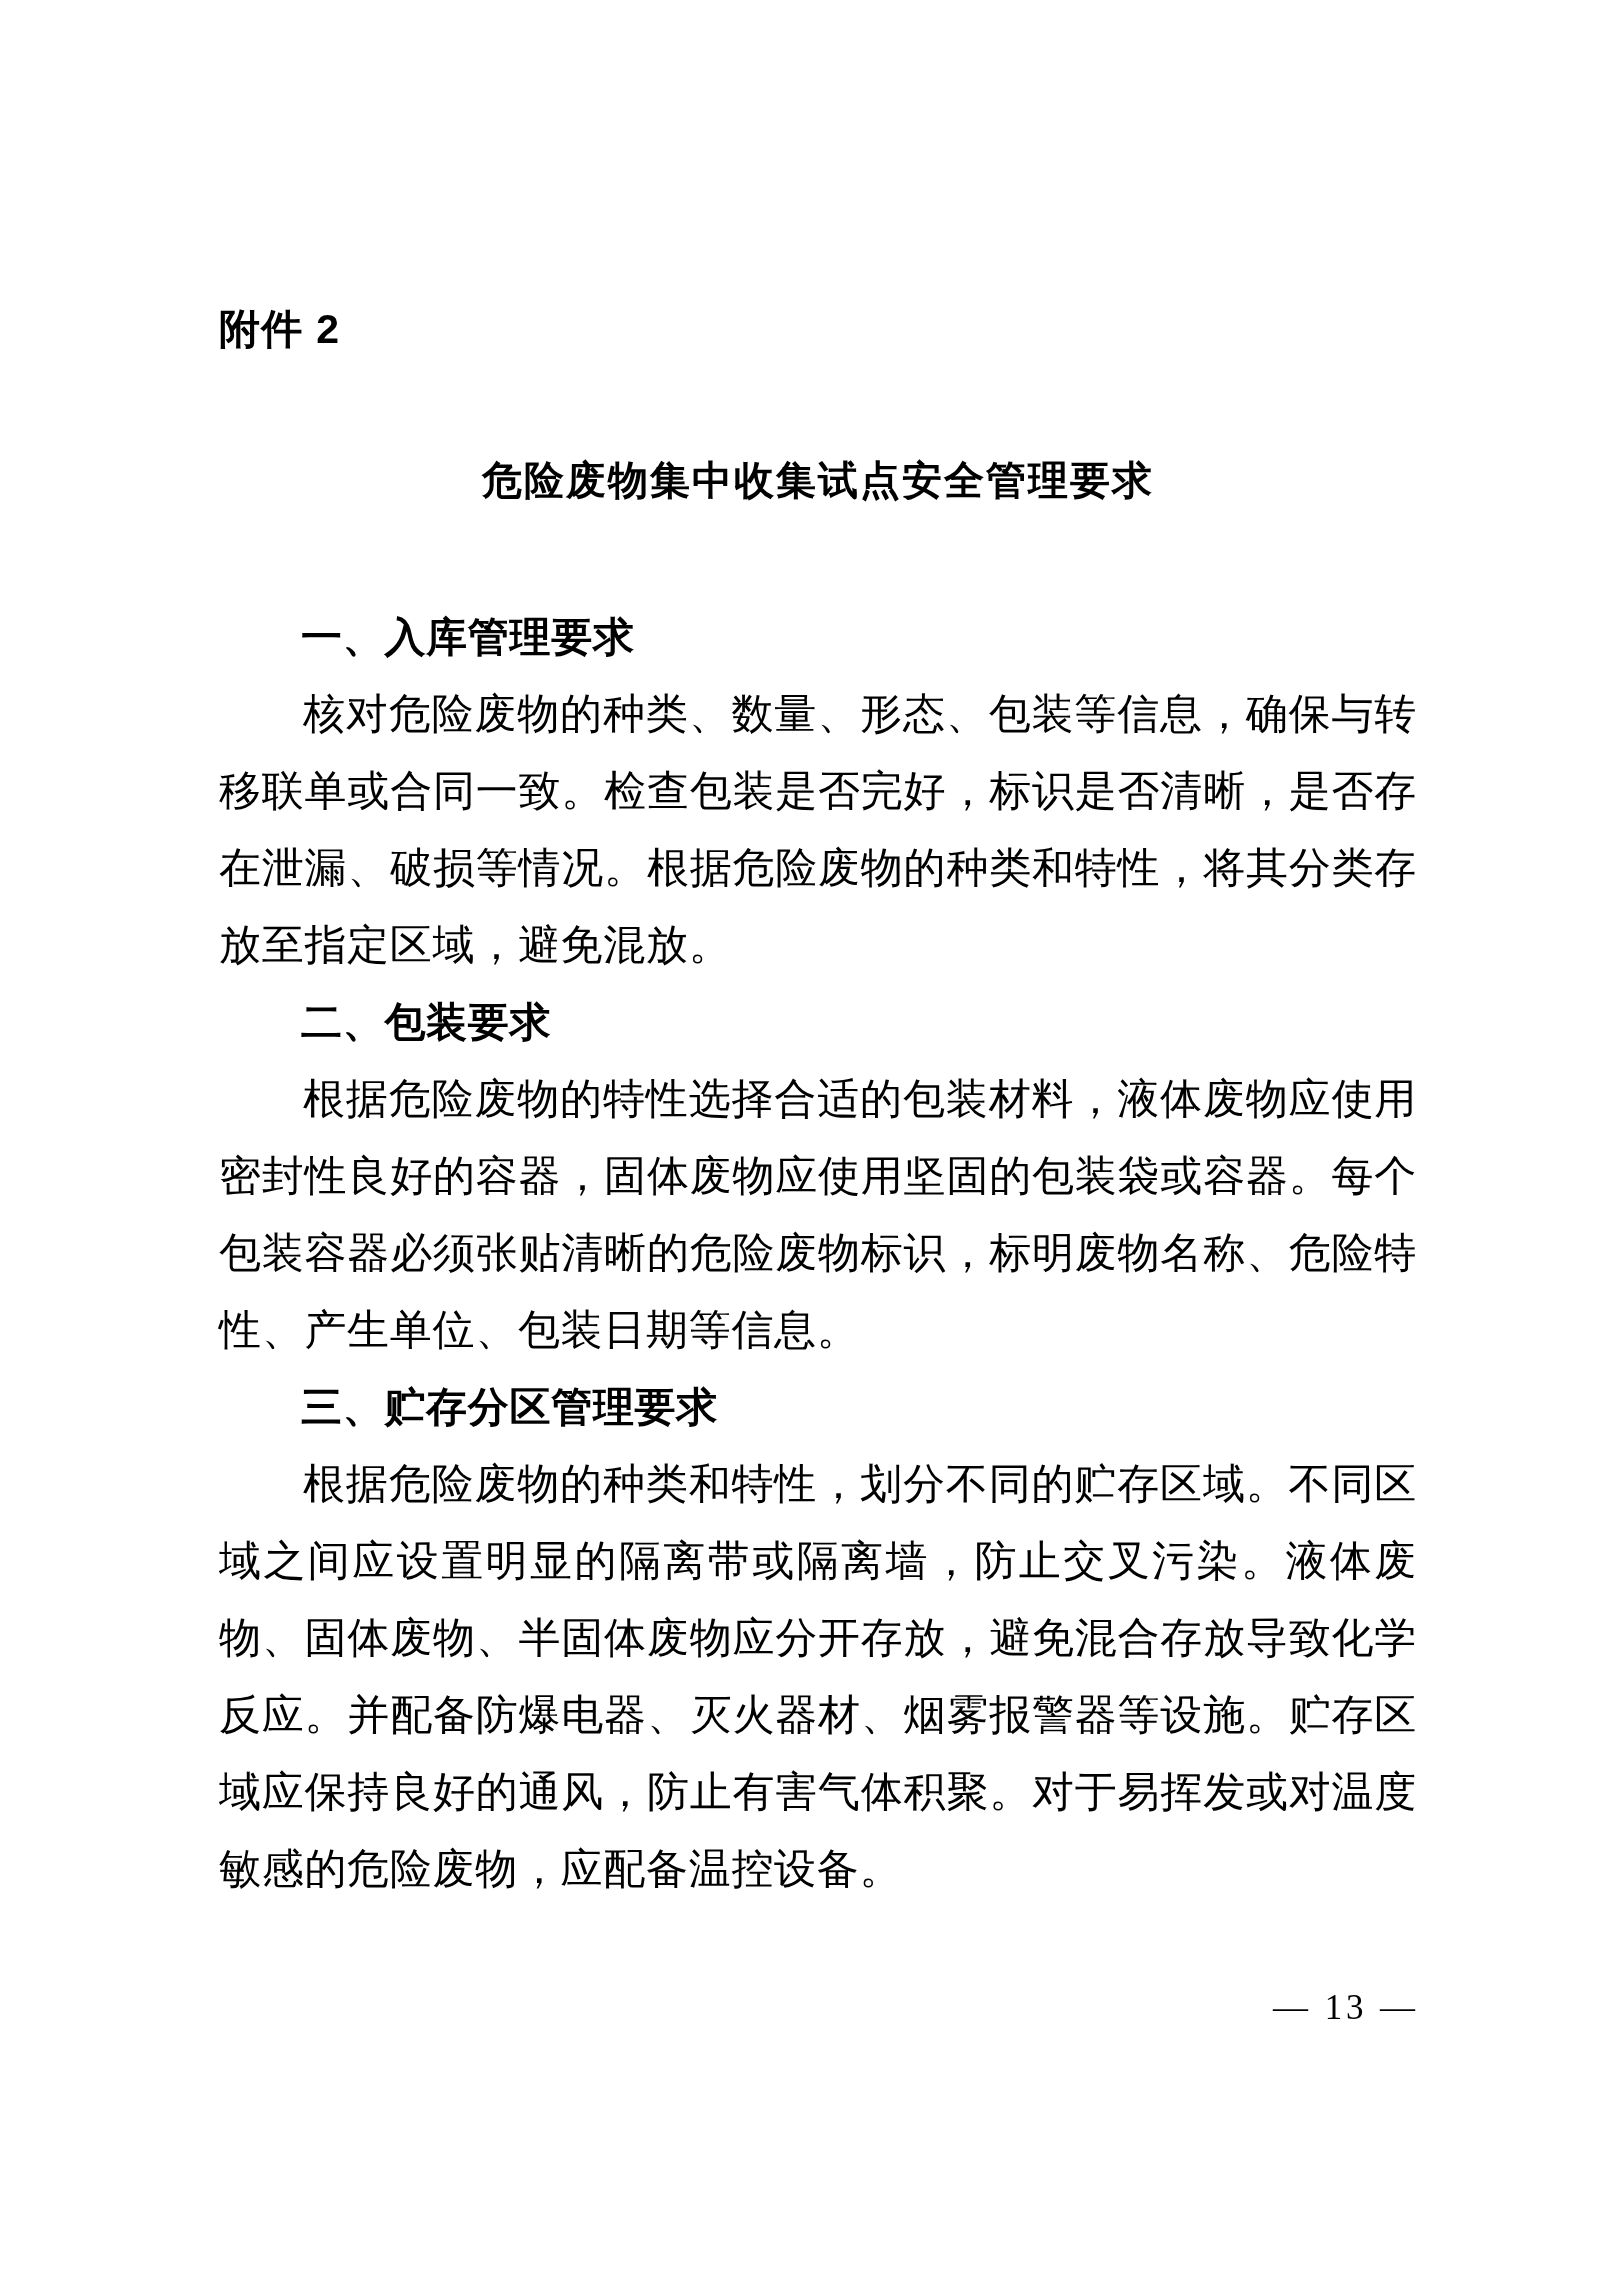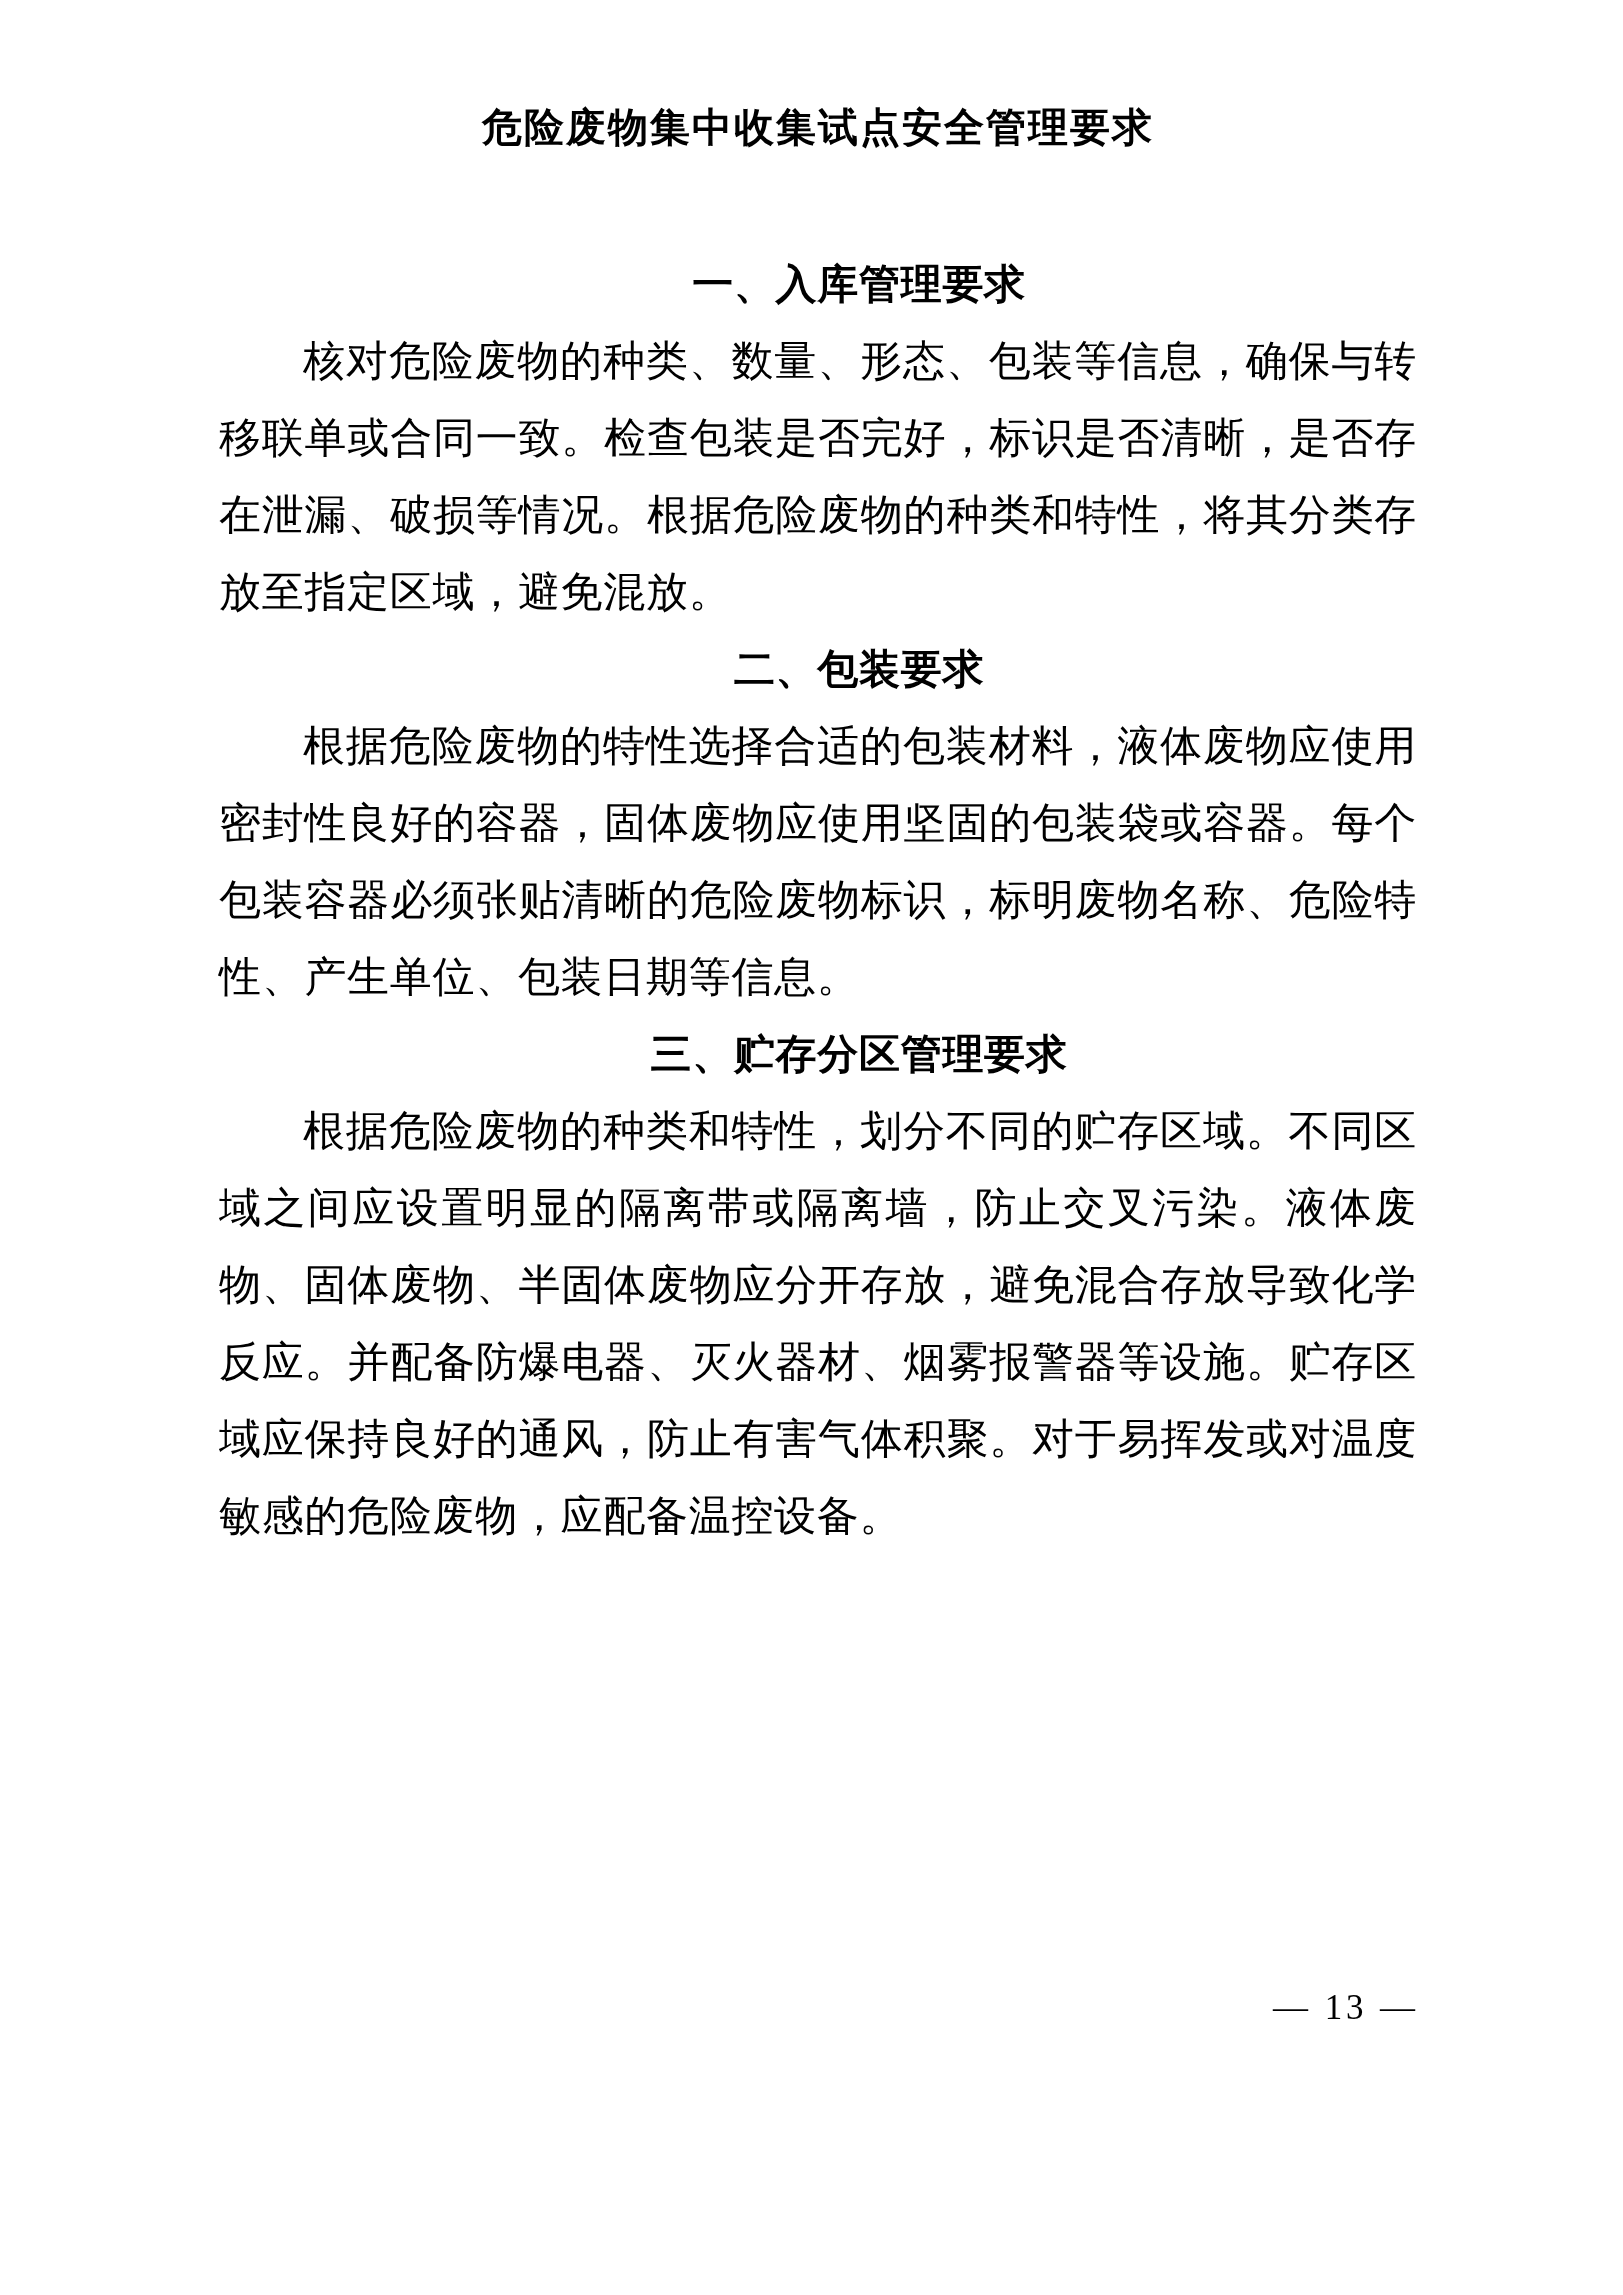--- a/index.html
+++ b/index.html
@@ -45,21 +45,20 @@
     line-height: 77px;
   }
   .sec-heading {
     margin: 0;
     font-family: "Liberation Sans", sans-serif;
     font-weight: 700;
     font-size: 41px;
     line-height: 77px;
     text-indent: 2em;
     letter-spacing: 0.7px;
-    text-align: center;
   }
   .para {
     margin: 0;
     text-indent: 2em;
     text-align: justify;
     text-justify: inter-character;
     text-align-last: left;
     letter-spacing: 0.7px;
   }
   .para:empty { display: none; }
@@ -72,20 +71,21 @@
     line-height: 46px;
     letter-spacing: 3.9px;
   }
 </style>
 </head>
 <body>
 
 <div class="page" style="background: rgb(255, 255, 255); color: rgb(0, 0, 0);">
   <div class="content">
 
+    <div class="attachment">附件 2</div>
 
     <h1 class="doc-title">危险废物集中收集试点安全管理要求</h1>
 
     <div class="sections">
 
       <section>
         <h2 class="sec-heading">一、入库管理要求</h2>
         <p class="para">核对危险废物的种类、数量、形态、包装等信息，确保与转移联单或合同一致。检查包装是否完好，标识是否清晰，是否存在泄漏、破损等情况。根据危险废物的种类和特性，将其分类存放至指定区域，避免混放。</p>
       </section>
 

